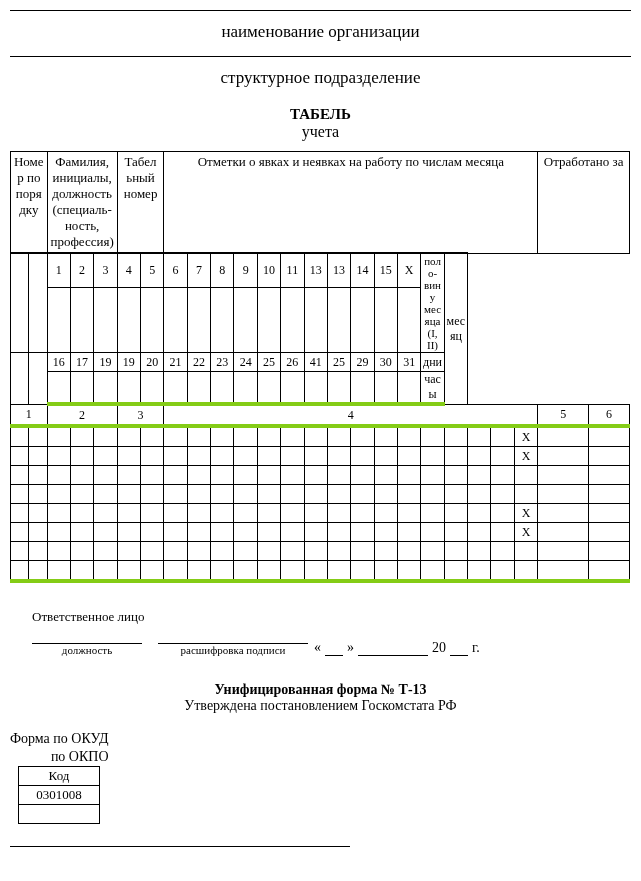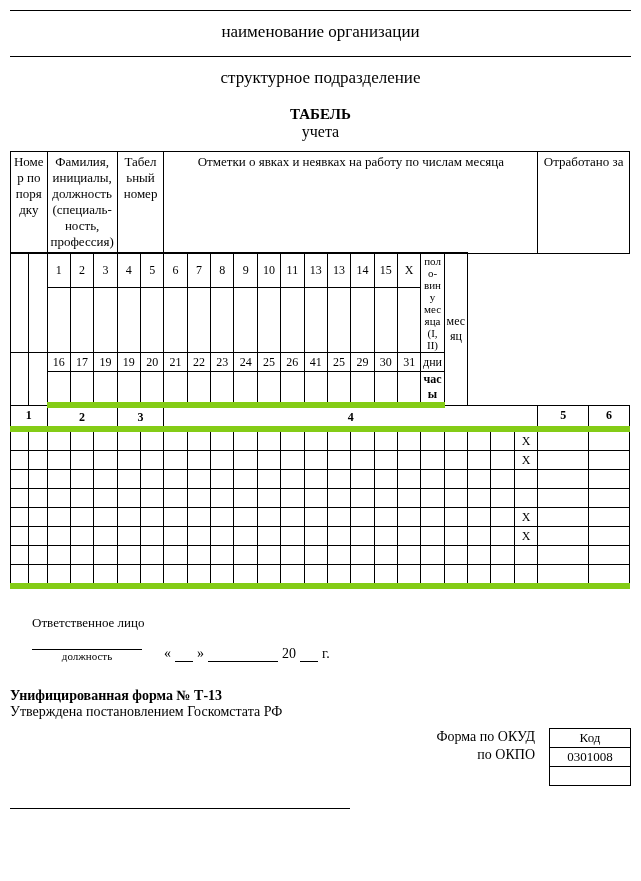--- a/index.html
+++ b/index.html
@@ -35,57 +35,58 @@
     word-break: break-word;
   }
   table.main th.top {
     font-weight: normal;
     font-size: 13px;
     height: auto;
     padding: 2px 2px;
     vertical-align: top;
     border-top: 1.5px solid #000;
   }
-  table.main .thick-bottom td, table.main .thick-bottom th { border-bottom: 6px solid #84cc16; font-weight: bold; }
+  table.main .thick-bottom td, table.main .thick-bottom th { border-bottom: 4px solid #84cc16; }
   table.main .thick-top td, table.main .thick-top th { border-top: 2px solid #000; }
   .sig-block {
     margin-top: 24px;
     font-size: 14px;
     display: flex;
     flex-wrap: wrap;
     align-items: flex-end;
   }
   .sig-block .fill {
     flex: 0 0 auto;
     border-bottom: 1px solid #000;
     height: 16px;
     margin: 0 4px;
   }
   .sig-sub {
     text-align: center;
     font-size: 11px;
   }
-  .form-block { margin-top: 26px; text-align: left; font-size: 14px;}
+  .form-block { margin-top: 26px; text-align: center; font-size: 14px;}
   .code-table {
     border-collapse: collapse;
     float: right;
     margin-left: 8px;
   }
   .code-table td {
     border: 1.5px solid #000;
     text-align: center;
     font-size: 13px;
     padding: 1px 10px;
     min-width: 60px;
   }
   .okud-row {
     display: flex;
     justify-content: flex-end;
     align-items: flex-start;
-    margin-top: 8px;
+    margin-top: 16px;
+    flex-direction: column;
   }
   .okud-labels {
     text-align: right;
     font-size: 14px;
     margin-right: 6px;
     line-height: 1.3;
   }
   .bottom-line {
     border-top: 1.5px solid #000;
     width: 340px;
@@ -452,20 +453,24 @@
 <div style="margin-top:26px; padding-left:22px;">
   <span>Ответственное лицо</span>
 </div>
 <div class="sig-block" style="padding-left:22px; margin-top:2px;">
   <div style="width:110px;">
     <div class="fill" style="width:100%;margin:0;"></div>
     <div class="sig-sub">должность</div>
   </div>
   <div style="width:8px;"></div>
   <div style="width:8px;"></div>
+  <div style="width:150px;">
+    <div class="fill" style="width:100%;margin:0;"></div>
+    <div class="sig-sub">расшифровка подписи</div>
+  </div>
   <div style="width:6px;"></div>
   <span>«</span>
   <div class="fill" style="width:18px;"></div>
   <span>»</span>
   <div class="fill" style="width:70px;"></div>
   <span>20</span>
   <div class="fill" style="width:18px;"></div>
   <span>г.</span>
 </div>
 

